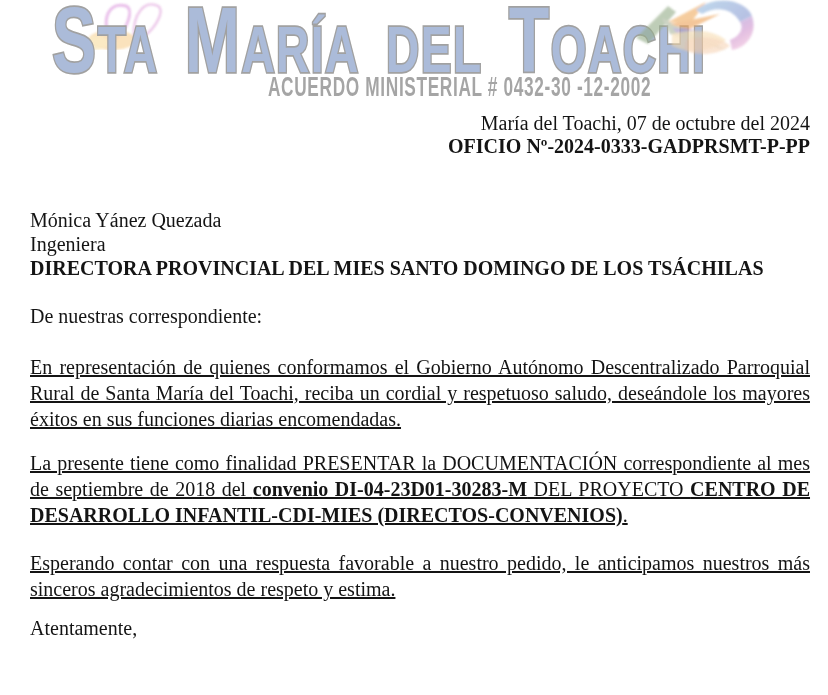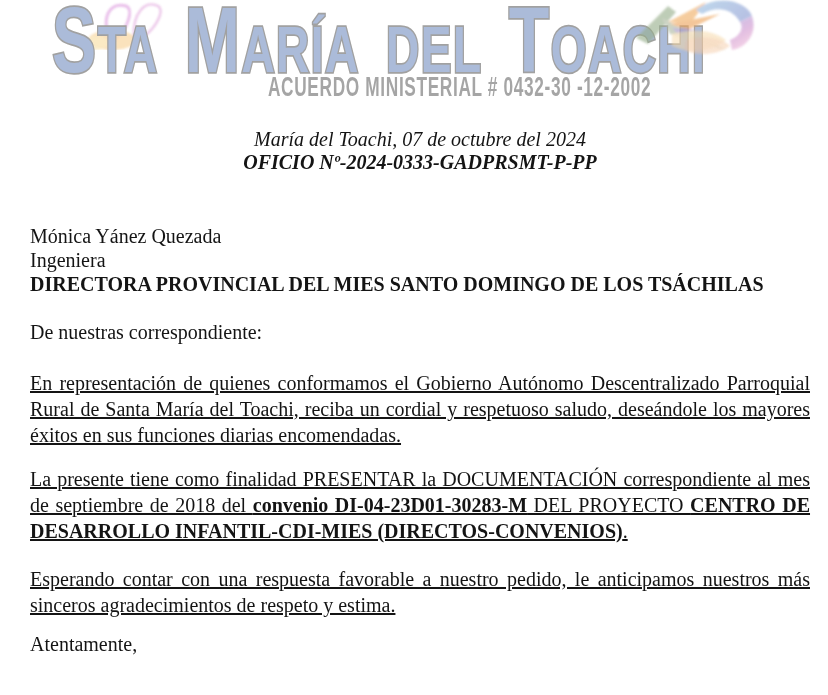--- a/index.html
+++ b/index.html
@@ -34,21 +34,21 @@
   .art-butterfly { left:82px; }
   .art-flower    { left:628px; }
 
   
   .letter-body {
     position:absolute; left:30px; right:18px; top:112px;
     font-size:20px;
   }
   .bold { font-weight:bold; }
 
-  .date-block { margin-top:16px; text-align:center; line-height:23px;font-style:italic; }
+  .date-block { margin-top:0; text-align:right; line-height:23px; }
   .recipient  { margin-top:50px; line-height:24px; }
   .salutation { margin:24px 0 0 0; line-height:24px; }
   p.para      { margin:26px 0 0 0; line-height:26px; text-align:justify;text-decoration:underline; }
   #paragraph-purpose { margin-top:18px; }
   #paragraph-thanks  { margin-top:22px; }
   .closing    { margin:14px 0 0 0; line-height:24px; }
 </style>
 </head>
 <body>
 

